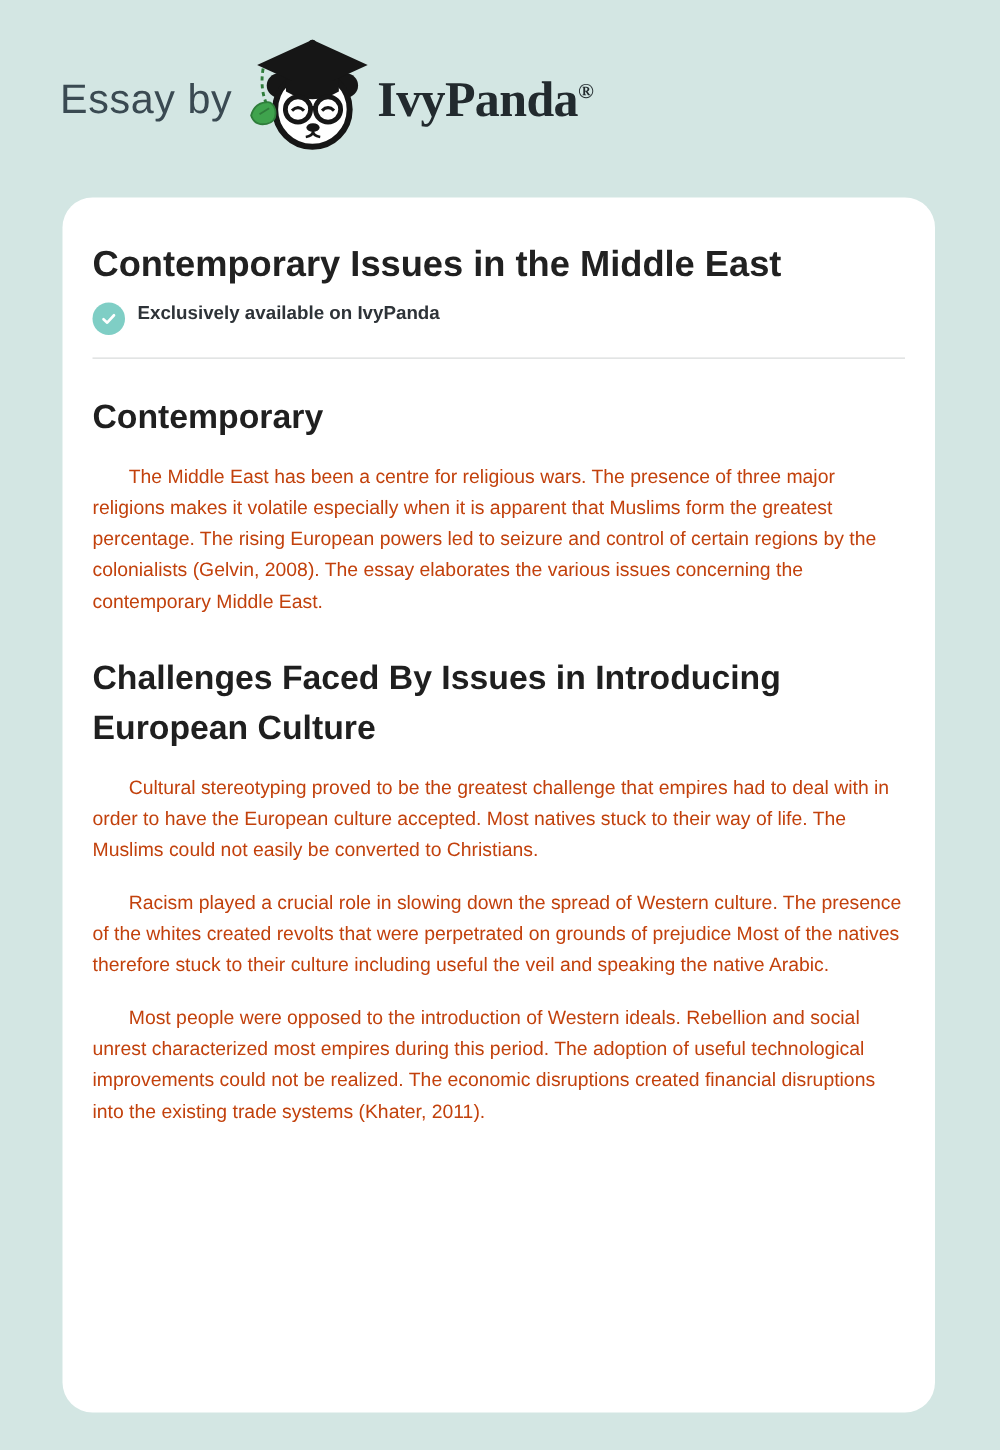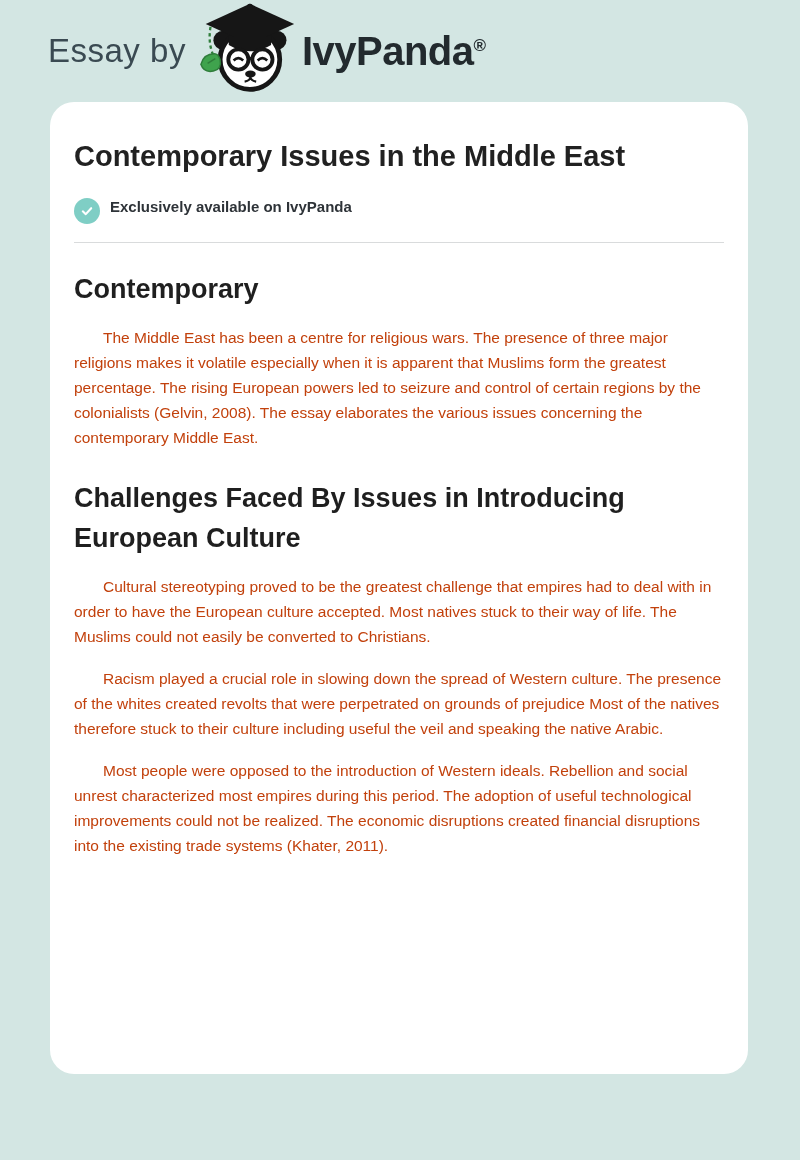--- a/index.html
+++ b/index.html
@@ -5,40 +5,40 @@
   * { margin: 0; padding: 0; box-sizing: border-box; }
   html, body {
     width: 800px;
     height: 1160px;
     background: #d3e6e3;
     font-family: "Liberation Sans", sans-serif;
     overflow: hidden;
   }
   
   .site-header {
-    height: 102px;
+    height: 158px;
     display: flex;
     align-items: center;
     padding-left: 48px;
     text-align: right;
   }
   .essay-by {
     font-size: 33px;
     color: #3a4a52;
     letter-spacing: 0.5px;
   }
   .logo-wrap {
     width: 100px;
     height: 94px;
     margin-left: 12px;
     margin-top: -6px;
     flex: 0 0 auto;
   }
   .brand {
-    font-family: Liberation Sans, sans-serif;
+    font-family: Liberation Serif, serif;
     font-weight: 700;
     font-size: 40px;
     color: #222a2e;
     margin-left: 4px;
     letter-spacing: -0.5px;
   }
   .brand sup {
     font-size: 17px;
     font-weight: 700;
     vertical-align: super;
@@ -50,21 +50,21 @@
     background: #ffffff;
     border-radius: 24px;
     padding: 36px 24px 38px 24px;
     min-height: 972px;
   }
   .essay-title {
     font-size: 29px;
     font-weight: 700;
     color: #212121;
     line-height: 1.25;
-    margin-bottom: 24px;
+    margin-bottom: 12px;
   }
   .badge-row {
     display: flex;
     margin-bottom: 18px;
   }
   .badge-circle {
     width: 26px;
     height: 26px;
     border-radius: 50%;
     background: #7fcec5;

